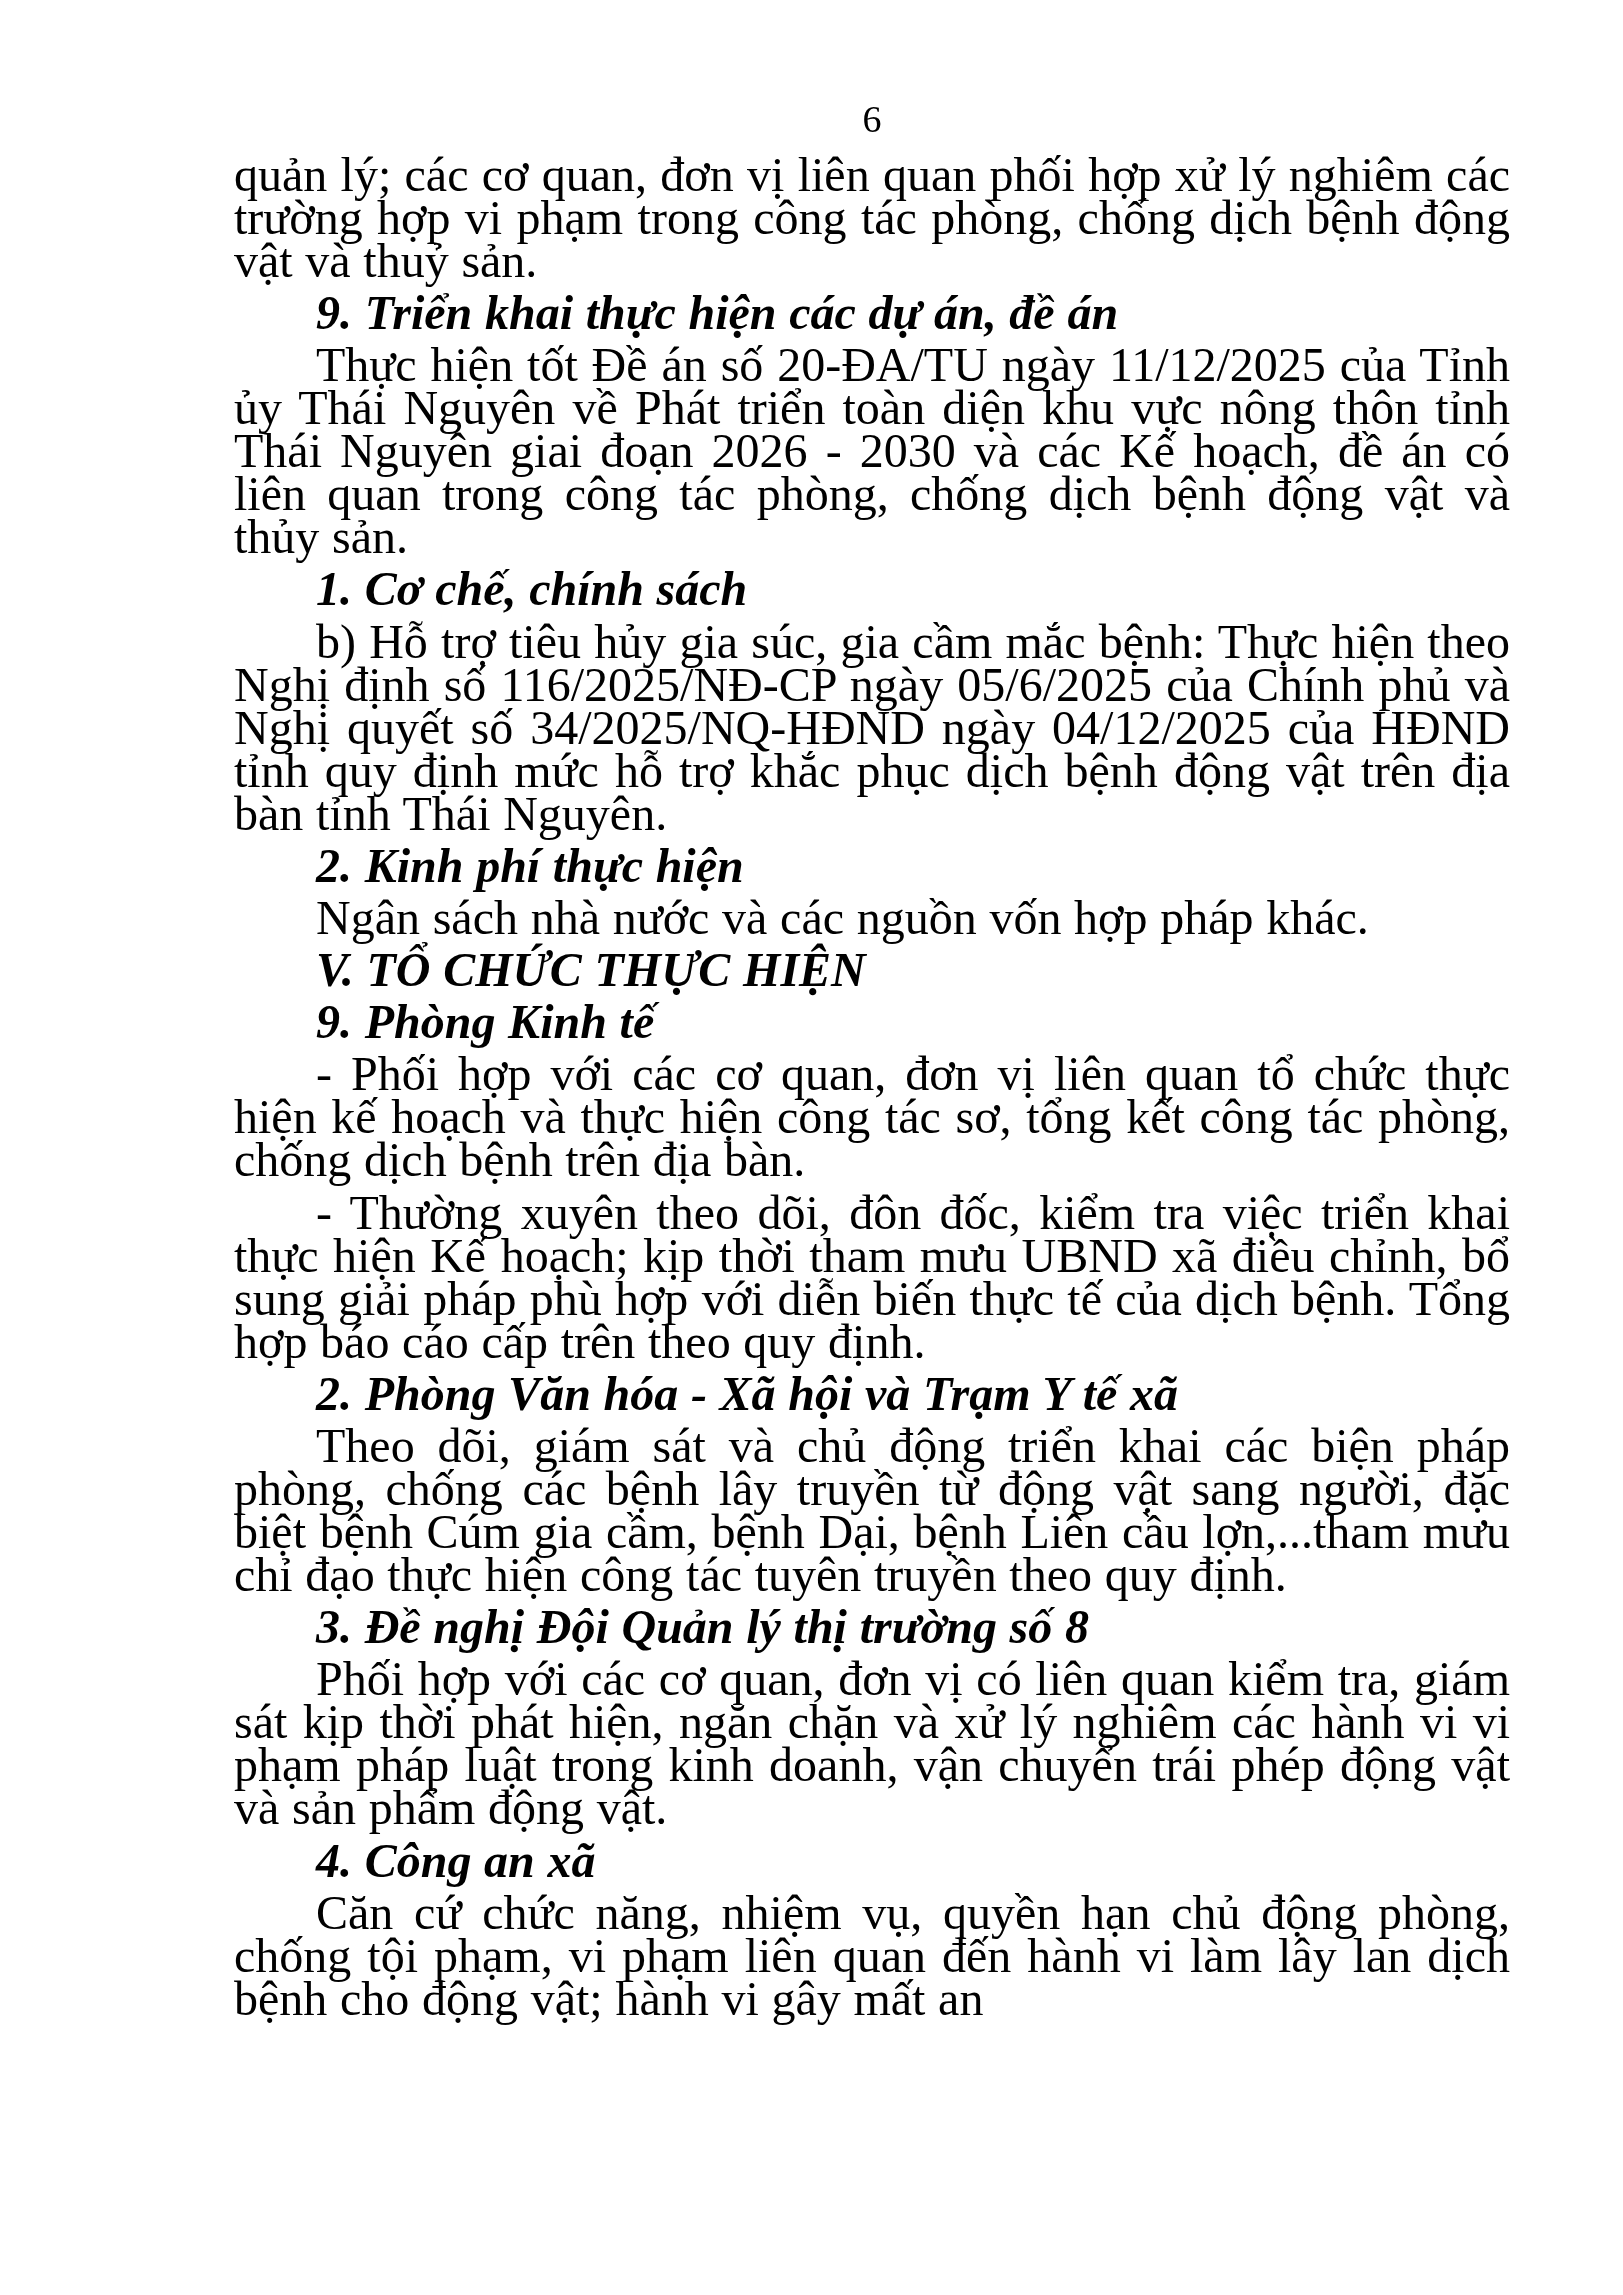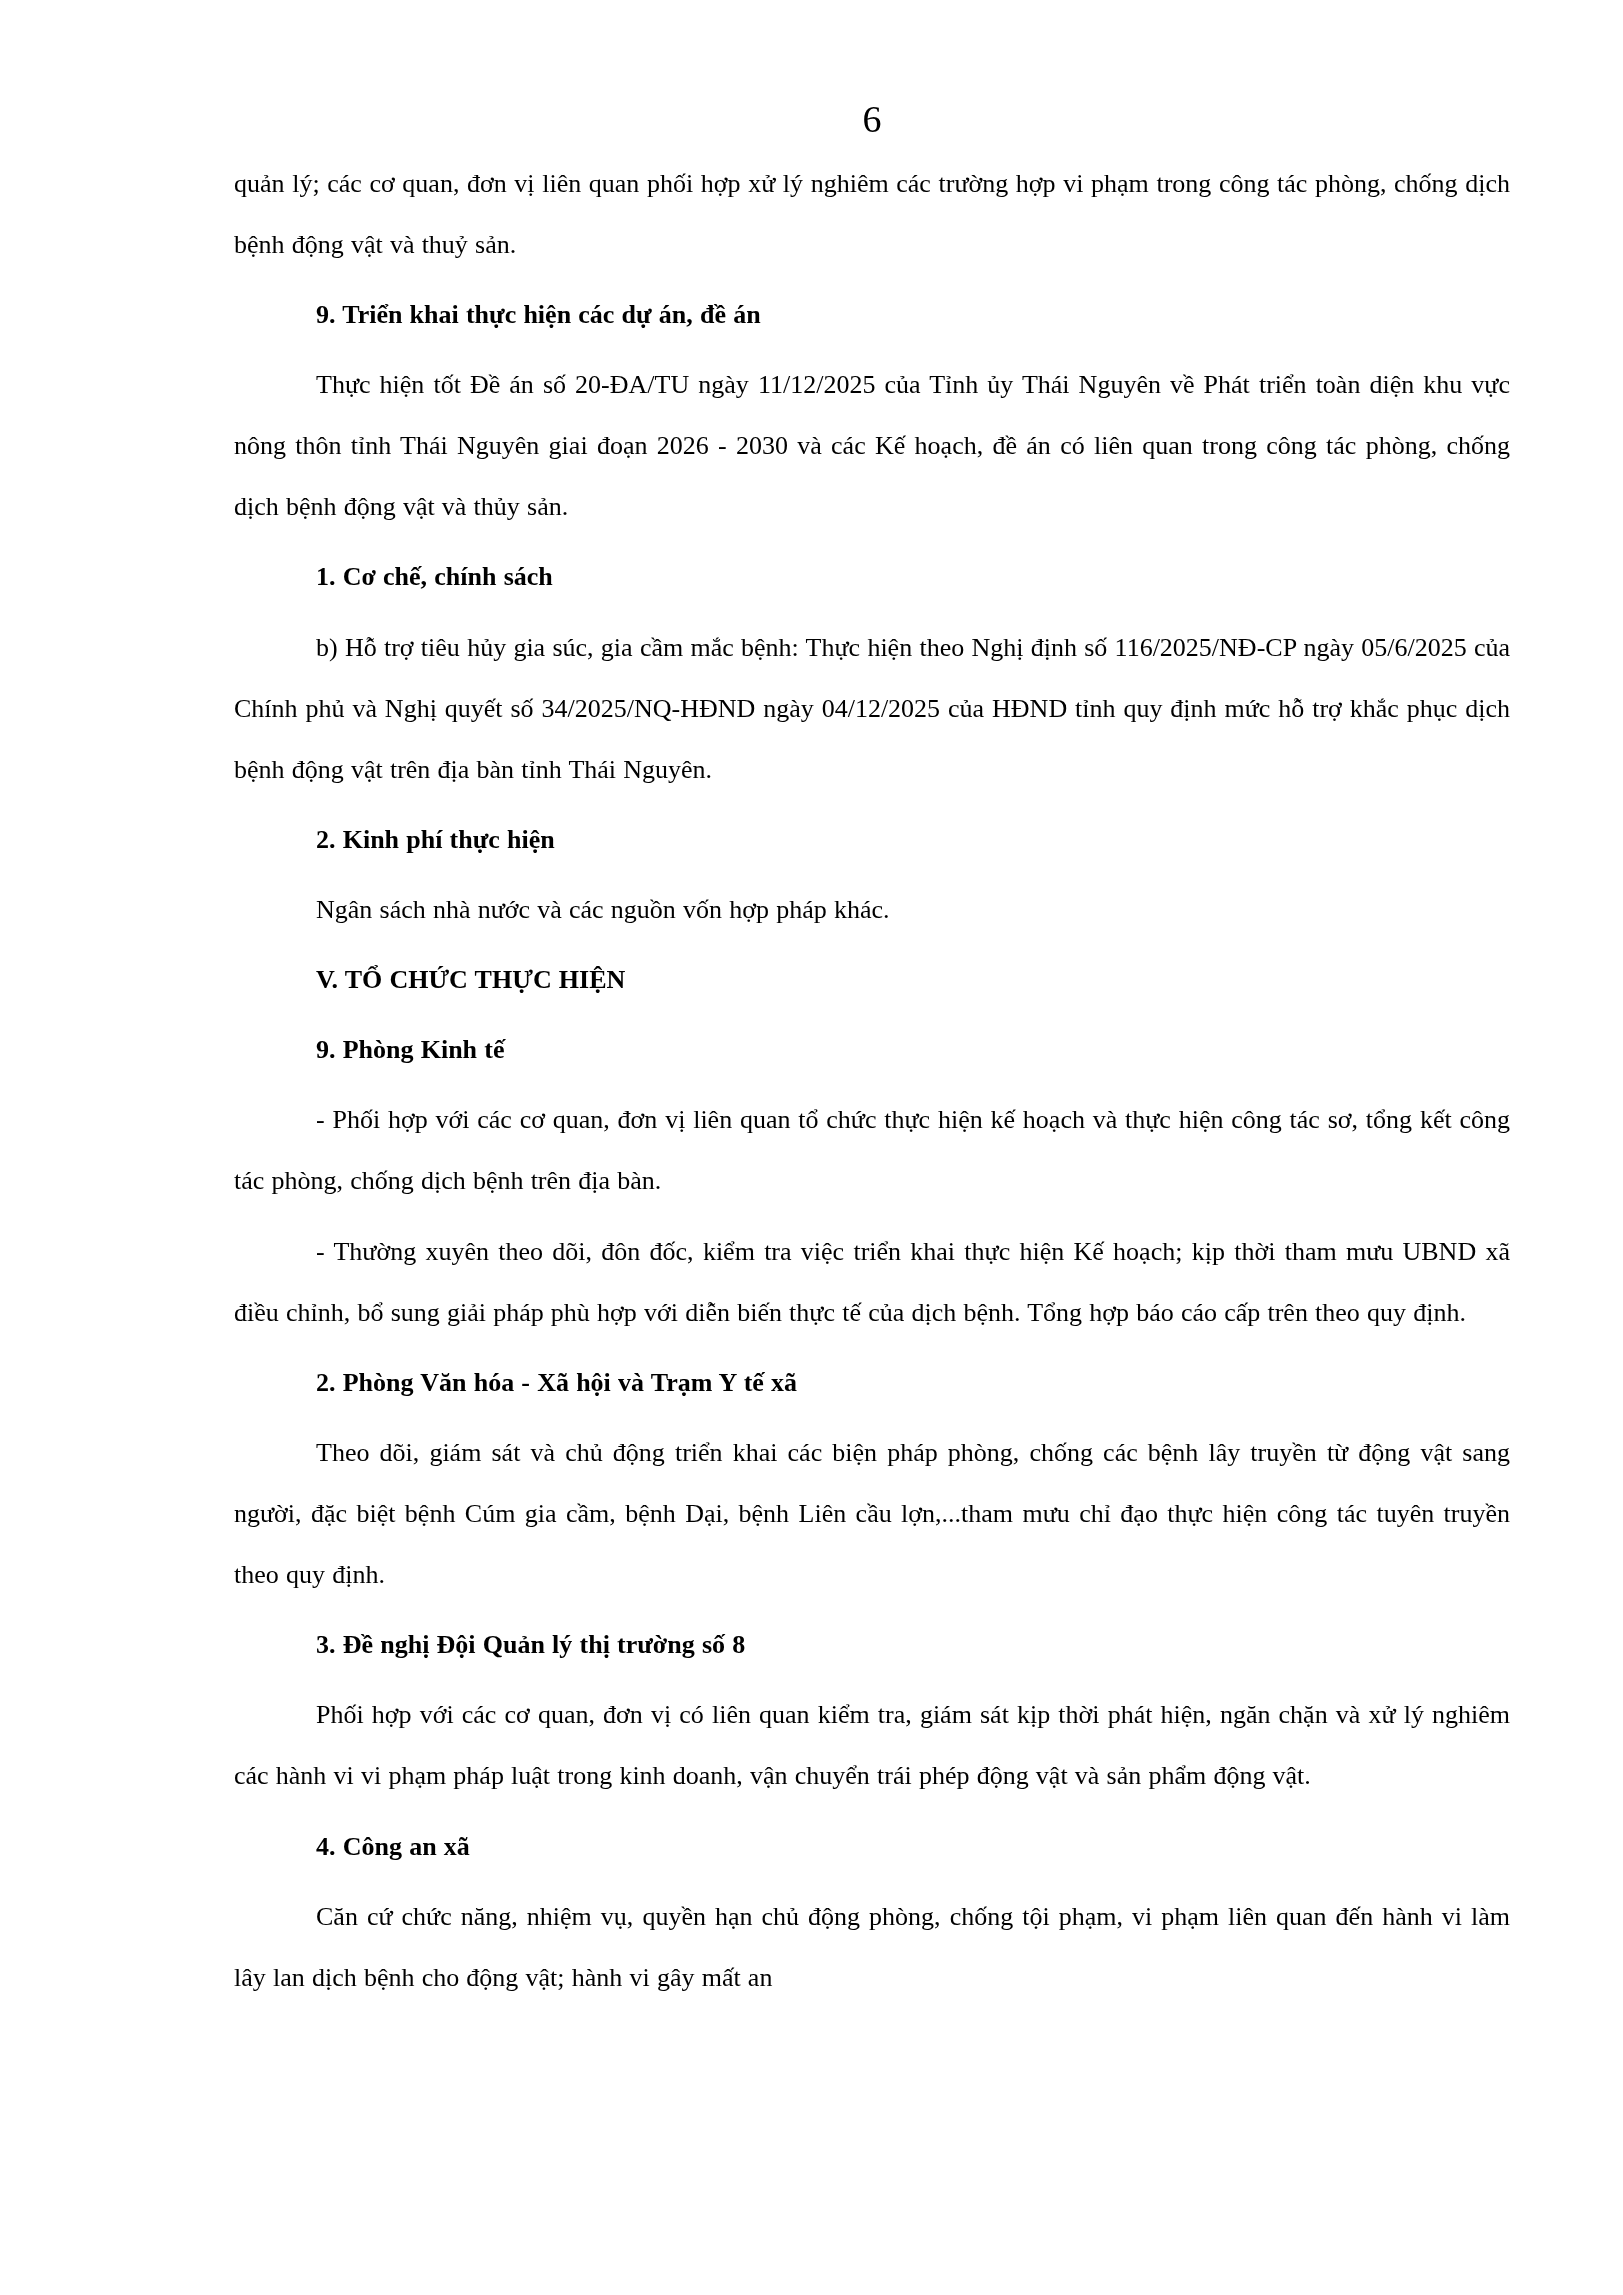--- a/index.html
+++ b/index.html
@@ -23,34 +23,35 @@
     width: 1276px;
   }
   .page-number {
     text-align: center;
     font-size: 38px;
     line-height: 43px;
     margin-bottom: 11.8px;
     text-indent: 0;
   }
   .doc-block {
-    font-size: 26px;
-    line-height: 61px;
+    font-size: 48px;
+    line-height: 43px;
     text-align: justify;
     margin: 9.2px 0 0 0;
     word-spacing: 0.7px;
   }
   .doc-block.indent {
     text-indent: 82px;
   }
   .doc-block.no-indent {
     text-indent: 0;
   }
   .doc-block.heading {
     font-weight: bold;
+    font-style: italic;
   }
 </style>
 </head>
 <body>
 
 <div class="page" style="background: rgb(255, 255, 255); color: rgb(0, 0, 0);">
   <div class="text-area">
     <div class="page-number">6</div>
     <div>
         <div class="doc-block paragraph no-indent">quản lý; các cơ quan, đơn vị liên quan phối hợp xử lý nghiêm các trường hợp vi phạm trong công tác phòng, chống dịch bệnh động vật và thuỷ sản.</div>

